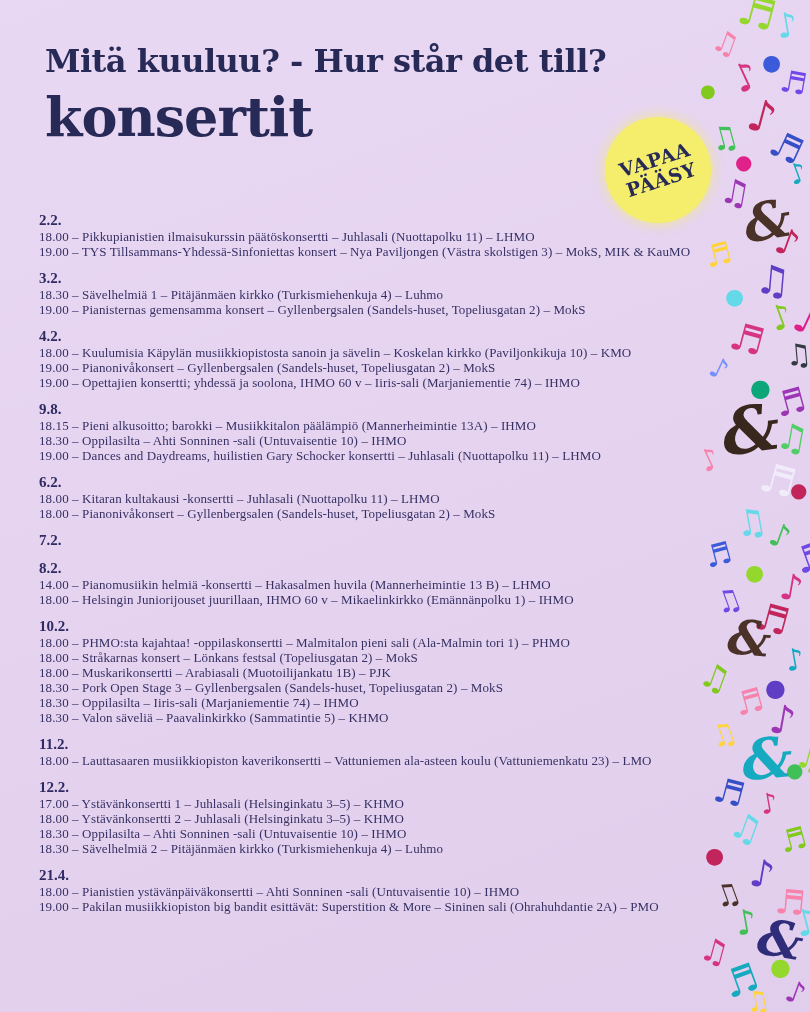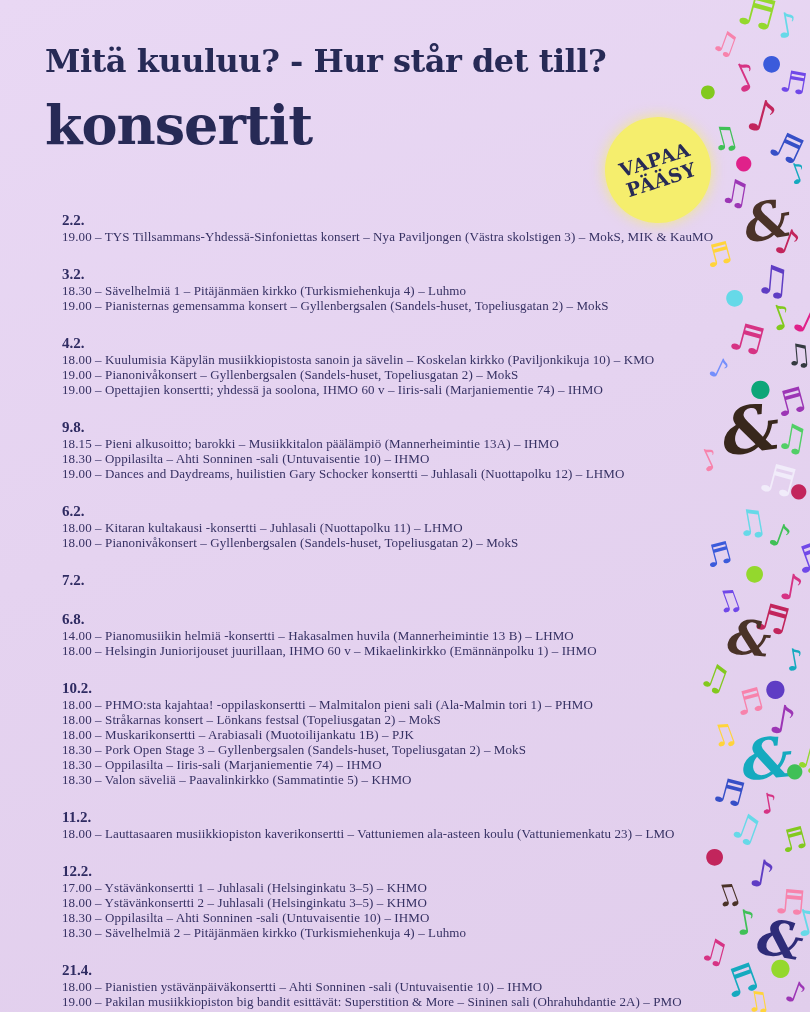--- a/index.html
+++ b/index.html
@@ -16,38 +16,38 @@
   
   .header{position:absolute;left:45px;top:44px;width:600px;}
   .title-line1{
     font-family:"DejaVu Serif", serif;
     font-size:32px;font-weight:600;letter-spacing:-0.5px;
     color:#272a56;line-height:1.1;white-space:nowrap;
   }
   .title-line2{
     font-family:"DejaVu Serif", serif;
     font-size:54px;font-weight:700;letter-spacing:-1px;
-    color:#272a56;line-height:1.05;margin-top:18px;
+    color:#272a56;line-height:1.05;margin-top:10px;
   }
   
   .badge{
     position:absolute;left:605px;top:117px;width:106px;height:106px;
     background:#f5ee6d;border-radius:50%;
     display:flex;align-items:center;justify-content:center;
     transform:rotate(-18deg);
     box-shadow:0 0 14px rgba(245,238,109,.8);
   }
   .badge-text{
     text-align:center;color:#272a56;
     font-family:"DejaVu Serif", serif;
     font-size:19px;font-weight:700;line-height:1.12;letter-spacing:.5px;
   }
   
-  .events{position:absolute;left:62px;top:212px;width:660px;}
-  .section{margin-top:22px;}
+  .events{position:absolute;left:39px;top:212px;width:660px;}
+  .section{margin-top:11px;}
   .section:first-child{margin-top:0;}
   .date{
     font-size:15px;font-weight:700;line-height:17px;color:#2f2b62;
   }
   .line{
     font-size:13px;line-height:15px;color:#363163;
     letter-spacing:.1px;
   }
   
   .decor{
@@ -140,49 +140,50 @@
   <div class="badge">
     <div class="badge-text">
       <div>VAPAA</div>
       <div>PÄÄSY</div>
     </div>
   </div>
 
   <div class="events">
       <div class="section">
         <div class="date">2.2.</div>
+        <div class="line">18.00 – Pikkupianistien ilmaisukurssin päätöskonsertti – Juhlasali (Nuottapolku 11) – LHMO</div>
         <div class="line">19.00 – TYS Tillsammans-Yhdessä-Sinfoniettas konsert – Nya Paviljongen (Västra skolstigen 3) – MokS, MIK &amp; KauMO</div>
       </div>
       <div class="section">
         <div class="date">3.2.</div>
         <div class="line">18.30 – Sävelhelmiä 1 – Pitäjänmäen kirkko (Turkismiehenkuja 4) – Luhmo</div>
         <div class="line">19.00 – Pianisternas gemensamma konsert – Gyllenbergsalen (Sandels-huset, Topeliusgatan 2) – MokS</div>
       </div>
       <div class="section">
         <div class="date">4.2.</div>
         <div class="line">18.00 – Kuulumisia Käpylän musiikkiopistosta sanoin ja sävelin – Koskelan kirkko (Paviljonkikuja 10) – KMO</div>
         <div class="line">19.00 – Pianonivåkonsert – Gyllenbergsalen (Sandels-huset, Topeliusgatan 2) – MokS</div>
         <div class="line">19.00 – Opettajien konsertti; yhdessä ja soolona, IHMO 60 v – Iiris-sali (Marjaniementie 74) – IHMO</div>
       </div>
       <div class="section">
         <div class="date">9.8.</div>
         <div class="line">18.15 – Pieni alkusoitto; barokki – Musiikkitalon päälämpiö (Mannerheimintie 13A) – IHMO</div>
         <div class="line">18.30 – Oppilasilta – Ahti Sonninen -sali (Untuvaisentie 10) – IHMO</div>
-        <div class="line">19.00 – Dances and Daydreams, huilistien Gary Schocker konsertti – Juhlasali (Nuottapolku 12) – LHMO</div>
+        <div class="line">19.00 – Dances and Daydreams, huilistien Gary Schocker konsertti – Juhlasali (Nuottapolku 11) – LHMO</div>
       </div>
       <div class="section">
         <div class="date">6.2.</div>
         <div class="line">18.00 – Kitaran kultakausi -konsertti – Juhlasali (Nuottapolku 11) – LHMO</div>
         <div class="line">18.00 – Pianonivåkonsert – Gyllenbergsalen (Sandels-huset, Topeliusgatan 2) – MokS</div>
       </div>
       <div class="section">
         <div class="date">7.2.</div>
       </div>
       <div class="section">
-        <div class="date">6.8.</div>
+        <div class="date">8.2.</div>
         <div class="line">14.00 – Pianomusiikin helmiä -konsertti – Hakasalmen huvila (Mannerheimintie 13 B) – LHMO</div>
         <div class="line">18.00 – Helsingin Juniorijouset juurillaan, IHMO 60 v – Mikaelinkirkko (Emännänpolku 1) – IHMO</div>
       </div>
       <div class="section">
         <div class="date">10.2.</div>
         <div class="line">18.00 – PHMO:sta kajahtaa! -oppilaskonsertti – Malmitalon pieni sali (Ala-Malmin tori 1) – PHMO</div>
         <div class="line">18.00 – Stråkarnas konsert – Lönkans festsal (Topeliusgatan 2) – MokS</div>
         <div class="line">18.00 – Muskarikonsertti – Arabiasali (Muotoilijankatu 1B) – PJK</div>
         <div class="line">18.30 – Pork Open Stage 3 – Gyllenbergsalen (Sandels-huset, Topeliusgatan 2) – MokS</div>
         <div class="line">18.30 – Oppilasilta – Iiris-sali (Marjaniementie 74) – IHMO</div>

